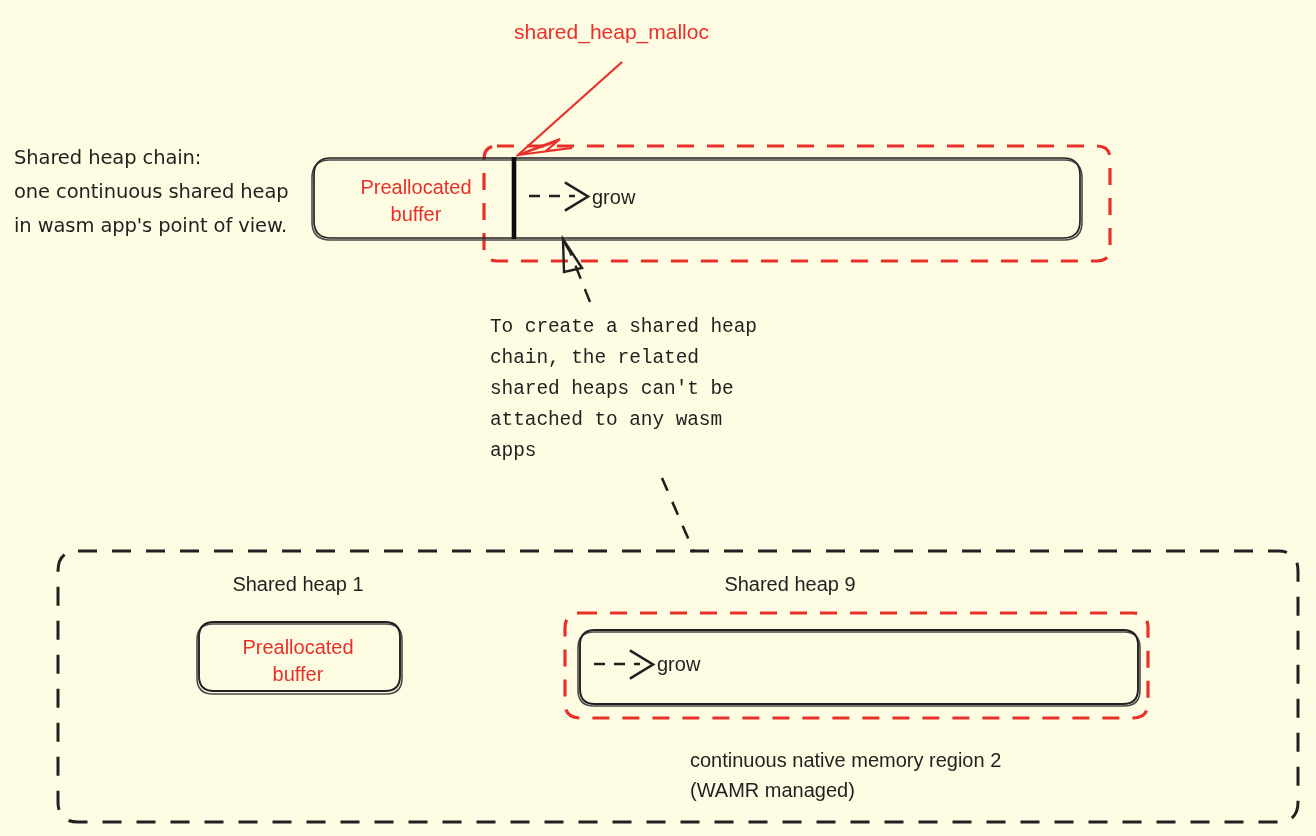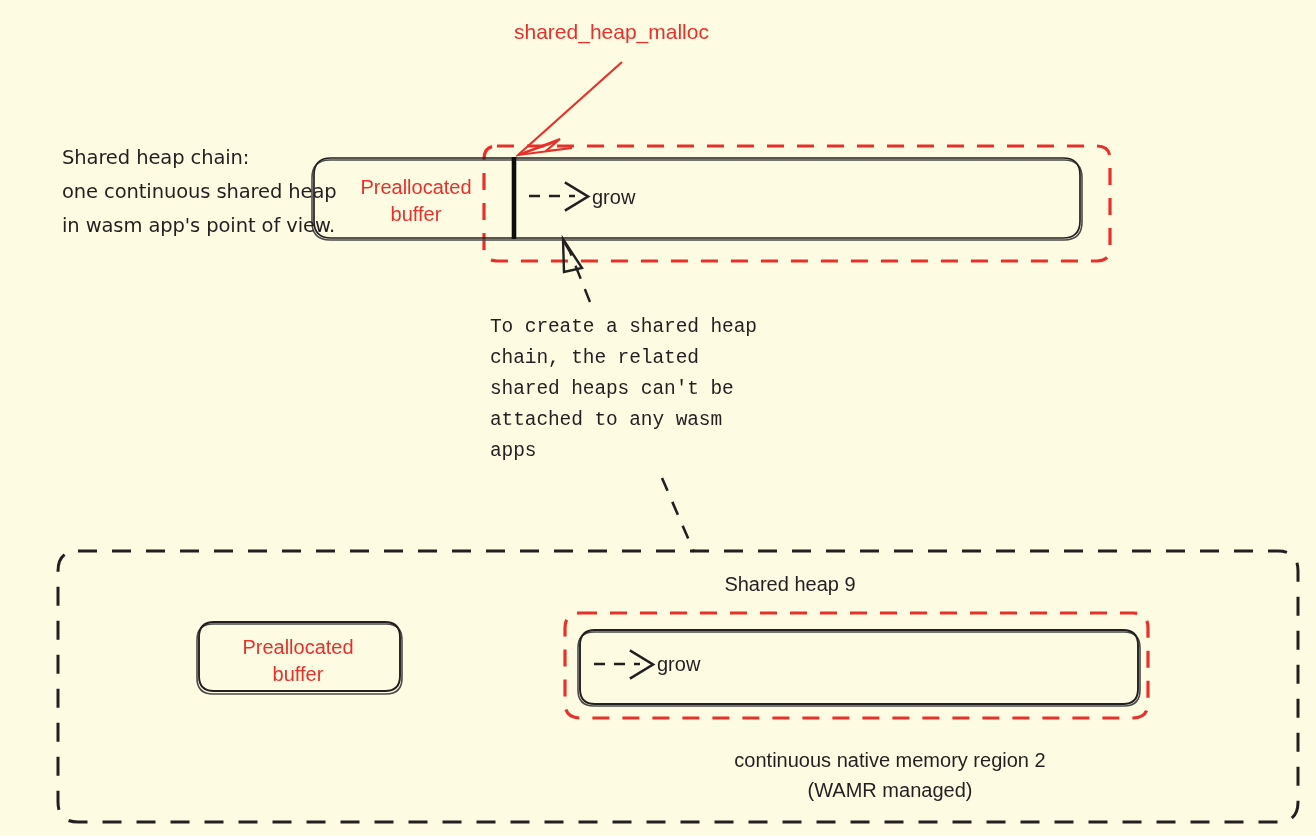--- a/index.html
+++ b/index.html
@@ -34,21 +34,20 @@
   }
   
   .left-note {
     left: 14px;
     top: 141px;
     font-family: "DejaVu Sans", sans-serif;
     font-size: 19.5px;
     line-height: 34px;
     color: #231f20;
     letter-spacing: -0.1px;
-    margin-left: 48px;
   }
   
   .malloc-label {
     left: 514px;
     top: 20px;
     font-family: "Liberation Sans", sans-serif;
     font-size: 21px;
     color: #e8302a;
     letter-spacing: 0px;
   }
@@ -126,21 +125,20 @@
     text-align: center;
     font-family: "Liberation Sans", sans-serif;
     font-size: 20px;
     line-height: 30px;
     color: #231f20;
   }
   .region2-note {
     left: 690px;
     top: 745px;
     width: 400px;
-    text-align: center;
     font-family: "Liberation Sans", sans-serif;
     font-size: 20px;
     line-height: 30px;
     color: #231f20;
   }
 </style>
 </head>
 <body>
 
 <div id="stage">
@@ -191,20 +189,21 @@
 buffer</div>
 
   <div class="txt grow-top">grow</div>
 
   <div class="txt mid-note">To create a shared heap
 chain, the related
 shared heaps can't be
 attached to any wasm
 apps</div>
 
+  <div class="txt heap1-label">Shared heap 1</div>
 
   <div class="txt prealloc-bottom">Preallocated
 buffer</div>
 
 
   <div class="txt heap2-label">Shared heap 9</div>
 
   <div class="txt grow-bottom">grow</div>
 
   <div class="txt region2-note">continuous native memory region 2

